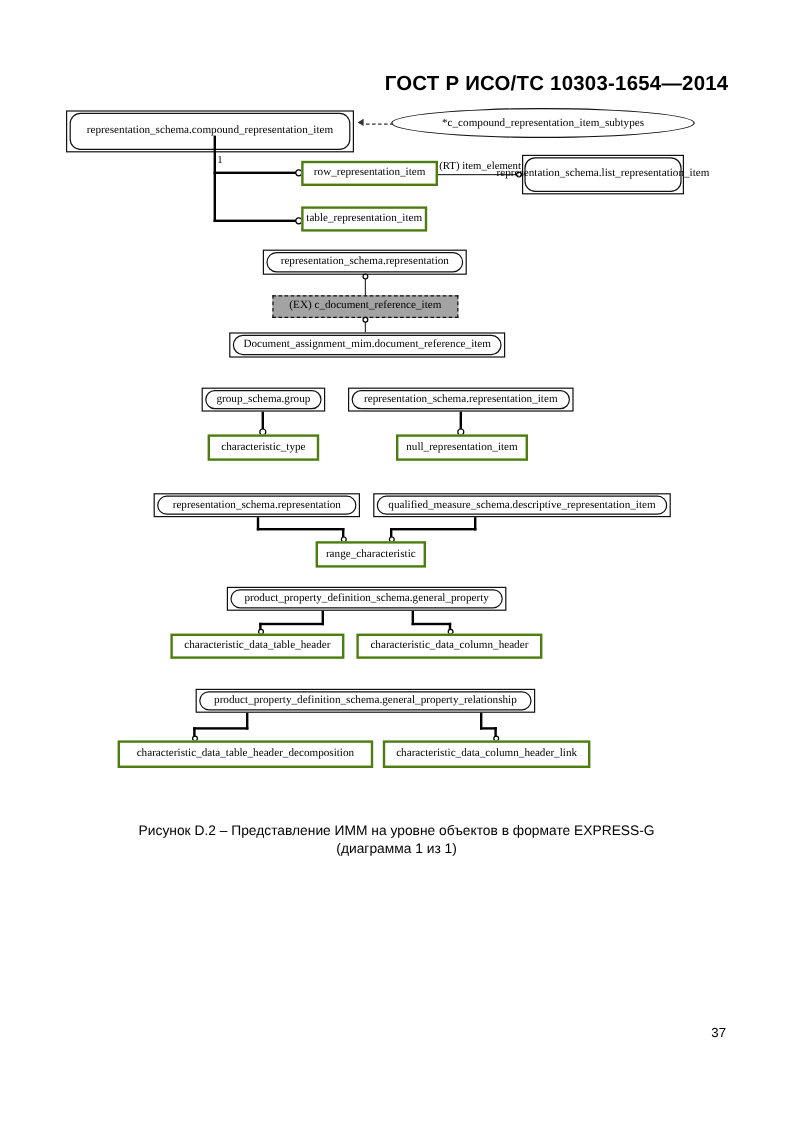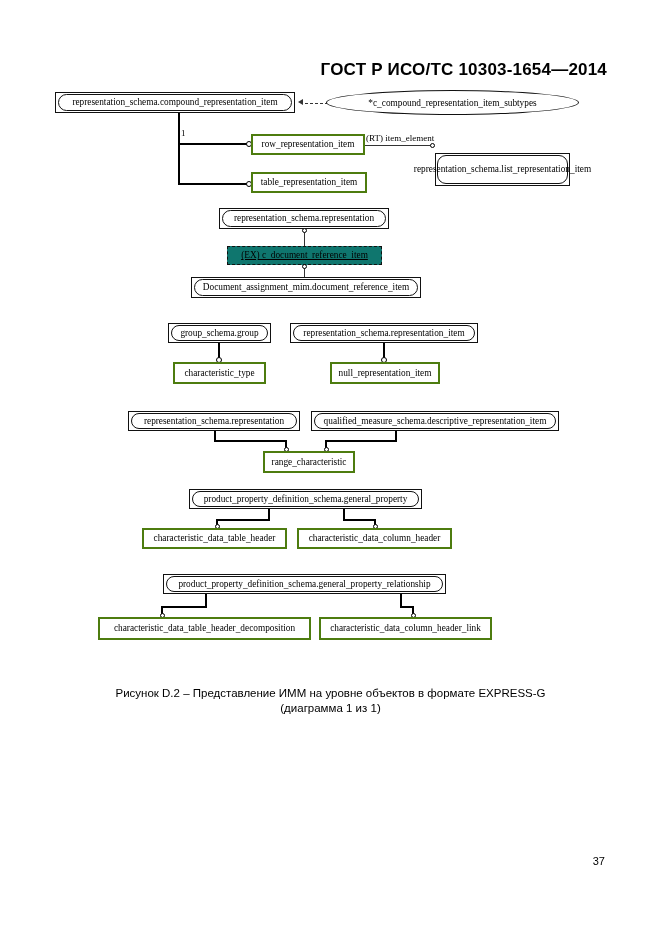--- a/index.html
+++ b/index.html
@@ -37,21 +37,21 @@
     white-space:nowrap;padding:0 3px;
   }
   
   .node.schema{border:1px solid #111;padding:2px;}
   .node.schema > .inner{
     width:100%;height:100%;
     border:1px solid #111;border-radius:9px;
     display:flex;align-items:center;justify-content:center;
     line-height:10.5px;text-align:center;white-space:normal;
   }
-  .node.dashed{border:1px dashed #111;background:#0f766e;text-decoration:underline;}
+  .node.dashed{border:1px dashed #111;background:#a3a3a3;}
   .node.plain{border:2px solid #4d7c0f;}
 
   .ellipse{
     position:absolute;box-sizing:border-box;
     border:1px solid #111;border-radius:50%;
     background:#fff;display:flex;align-items:center;justify-content:center;
     font-size:9.3px;white-space:nowrap;
   }
 
   
@@ -82,21 +82,21 @@
 </style>
 </head>
 <body>
 
 <div class="page">
 
   <div class="doc-header">ГОСТ Р ИСО/ТС 10303-1654—2014</div>
 
   <div class="diagram">
 
-    <div class="node schema" style="left:55px;top:92px;width:240px;height:21px;justify-content:flex-end;">
+    <div class="node schema" style="left:55px;top:92px;width:240px;height:35px;justify-content:flex-end;">
       <span class="inner">representation_schema.compound_representation_item</span>
     </div>
 
     <div class="arrow-left" style="left:298px;top:99px;"></div>
     <div class="dash" style="left:305px;top:102.5px;width:23px;"></div>
 
     <div class="ellipse" style="left:326px;top:90px;width:253px;height:25px;">
       <span>*c_compound_representation_item_subtypes</span>
     </div>
 
@@ -105,29 +105,29 @@
     <div class="ln h" style="left:178px;top:183px;width:72px;"></div>
     <div class="card" style="left:181px;top:128px;">1</div>
 
     <div class="circle" style="left:246px;top:141px;"></div>
     <div class="circle" style="left:246px;top:181px;"></div>
 
     <div class="node plain" style="left:251px;top:134px;width:114px;height:21px;">
       <span>row_representation_item</span>
     </div>
 
-    <div class="node plain" style="left:251px;top:172px;width:116px;height:21px;">
+    <div class="node plain" style="left:251px;top:172px;width:105px;height:21px;">
       <span>table_representation_item</span>
     </div>
 
     <div class="ln thin-h" style="left:365px;top:145px;width:68px;"></div>
     <div class="label" style="left:366px;top:133px;">(RT) item_element</div>
     <div class="circle sm" style="left:430px;top:143px;"></div>
 
-    <div class="node schema" style="left:435px;top:129px;width:135px;height:33px;margin-top:24px;">
+    <div class="node schema" style="left:435px;top:129px;width:135px;height:33px;">
       <span class="inner">
         <span>representation_schema.list_</span>
           <br>
         <span>representation_item</span>
       </span>
     </div>
 
     <div class="node schema" style="left:219px;top:208px;width:170px;height:21px;">
       <span class="inner">representation_schema.representation</span>
     </div>

